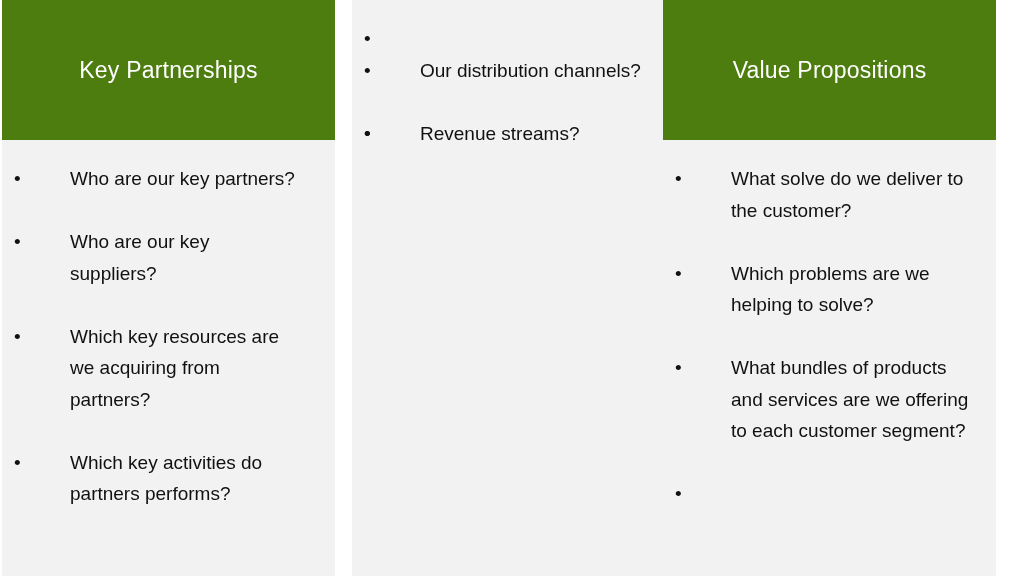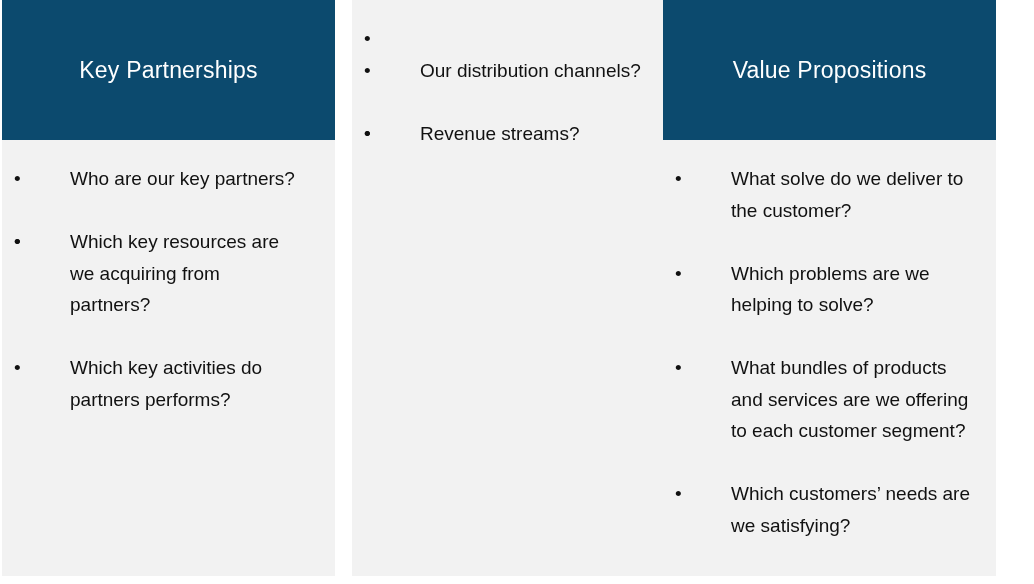--- a/index.html
+++ b/index.html
@@ -1,19 +1,19 @@
 <!DOCTYPE html>
 <html><head>
 <meta charset="utf-8">
 <style>
   html, body { margin: 0; padding: 0; background: #ffffff; }
   body { width: 1034px; height: 584px; position: relative; overflow: hidden;
          font-family: "Liberation Sans", "DejaVu Sans", sans-serif; }
   .col { position: absolute; top: 0; height: 576px; background: #f2f2f2; }
-  .col-head { height: 140px; background: #0c4a6e; color: #ffffff;
+  .col-head { height: 140px; background: #4d7c0f; color: #ffffff;
               display: flex; align-items: center; justify-content: center;
               font-size: 23px; letter-spacing: 0.2px; }
   .col-body { padding-top: 23px; }
   .item { position: relative; padding-left: 68px; padding-right: 8px;
           font-size: 19px; line-height: 31.5px; color: #111111;
           margin-bottom: 31.5px; }
   .bullet { position: absolute; left: 12px; top: 0; font-size: 19px; }
   #col-1 { left: 2px; width: 333px; }
   #col-2 { left: 352px; width: 332px; }
   #col-3 { left: 663px; width: 333px; }
@@ -25,20 +25,21 @@
   <div class="col-head">
     <span>Key Partnerships</span>
   </div>
   <div class="col-body">
     <div class="item" style="width:250px;">
       <span class="bullet">•</span>
       <span>Who are our key partners?</span>
     </div>
     <div class="item" style="width:170px;">
       <span class="bullet">•</span>
+      <span>Who are our key suppliers?</span>
     </div>
     <div class="item" style="width:232px;">
       <span class="bullet">•</span>
       <span>Which key resources are we acquiring from partners?</span>
     </div>
     <div class="item" style="width:220px;">
       <span class="bullet">•</span>
       <span>Which key activities do partners performs?</span>
     </div>
   </div>
@@ -75,16 +76,15 @@
     <div class="item" style="width:230px;">
       <span class="bullet">•</span>
       <span>Which problems are we helping to solve?</span>
     </div>
     <div class="item" style="width:250px;">
       <span class="bullet">•</span>
       <span>What bundles of products and services are we offering to each customer segment?</span>
     </div>
     <div class="item" style="width:240px;">
       <span class="bullet">•</span>
-      <span>Which customers’ needs are we satisfying?</span>
     </div>
   </div>
 </div>
 
 </body></html>

